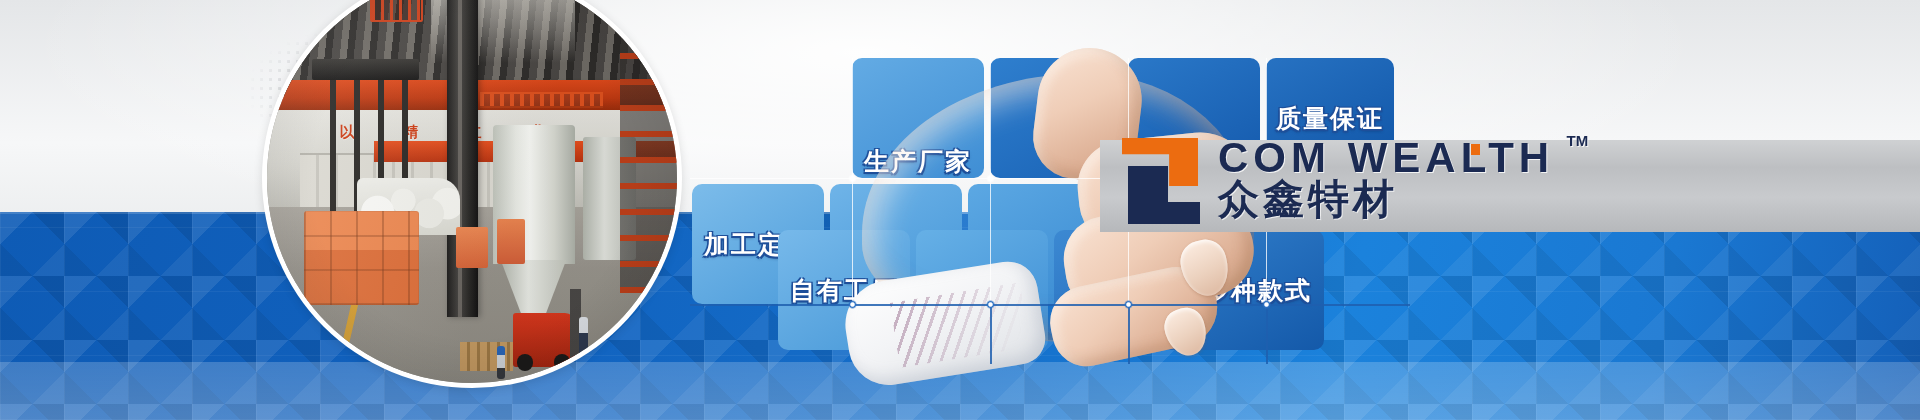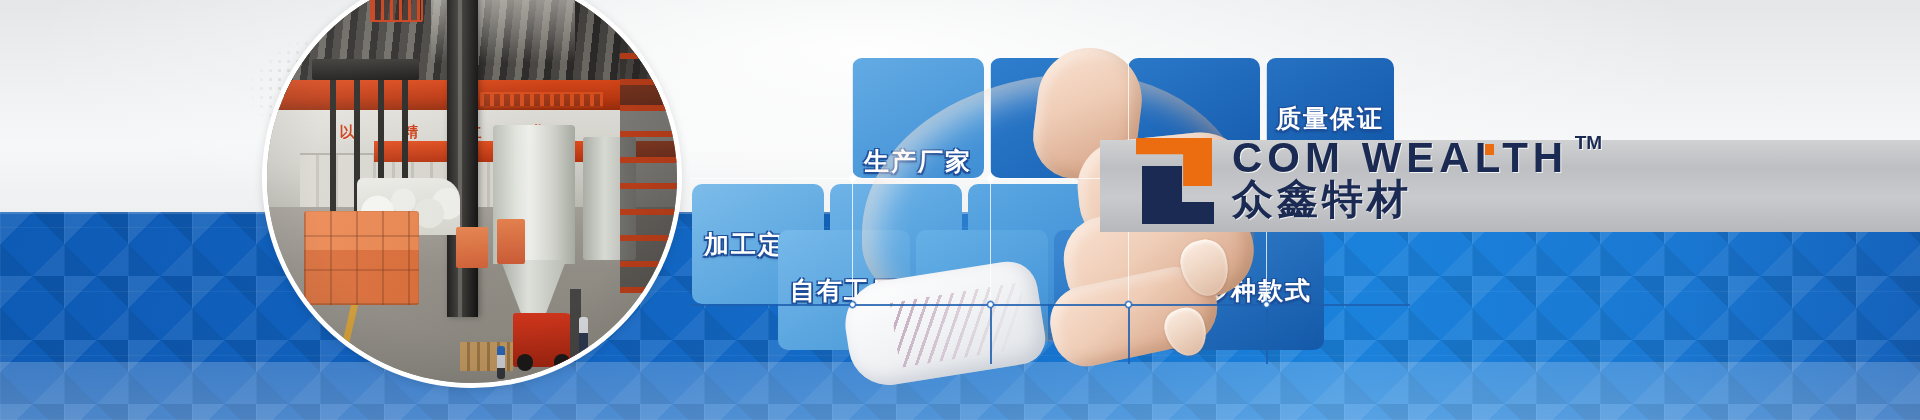--- a/index.html
+++ b/index.html
@@ -255,21 +255,21 @@
   }
   .node.dark{ background:radial-gradient(circle,#ffffff 0 26%, #2a6fc2 45%, rgba(40,110,195,0) 72%); }
 
   
   .logo-plate{
     position:absolute; z-index:20;
     left:1100px; top:140px; width:820px; height:92px;
     background:linear-gradient(180deg,#cfd1d3 0%,#bdbfc2 30%,#c8cacd 62%,#b6b8bb 100%);
   }
   .logo-inner{
-    position:absolute; left:32px; top:-8px;
+    position:absolute; left:18px; top:-8px;
     display:flex; align-items:center; gap:14px;
   }
   .logo-mark{
     position:relative; width:86px; height:94px; flex:none;
   }
   .mark-orange{
     position:absolute; left:4px; top:6px; width:76px; height:48px;
     background:#ec6c10;
     clip-path:polygon(0 0, 100% 0, 100% 100%, 62% 100%, 62% 34%, 0 34%);
     filter:drop-shadow(2px 2px 0 rgba(255,255,255,.85));
@@ -287,21 +287,21 @@
   }
   .logo-text{ display:flex; flex-direction:column; justify-content:center; }
   .logo-en{
     position:relative;
     color:#1b2a52;
     font-size:42px; font-weight:800; letter-spacing:5px; line-height:1.02;
     text-shadow:1px 1px 0 rgba(255,255,255,.8);
   }
   .logo-en .tm{
     position:absolute; top:-4px; right:-34px;
-    font-size:19px; letter-spacing:0; font-weight:700;
+    font-size:15px; letter-spacing:0; font-weight:700;
   }
   .logo-en .dot{
     position:absolute; width:9px; height:11px; background:#ec6c10;
   }
   .logo-cn{
     color:#1b2a52;
     font-size:41px; font-weight:800; letter-spacing:4px; line-height:1.05;
     margin-top:-2px;
     text-shadow:1px 1px 0 rgba(255,255,255,.7);
   }

